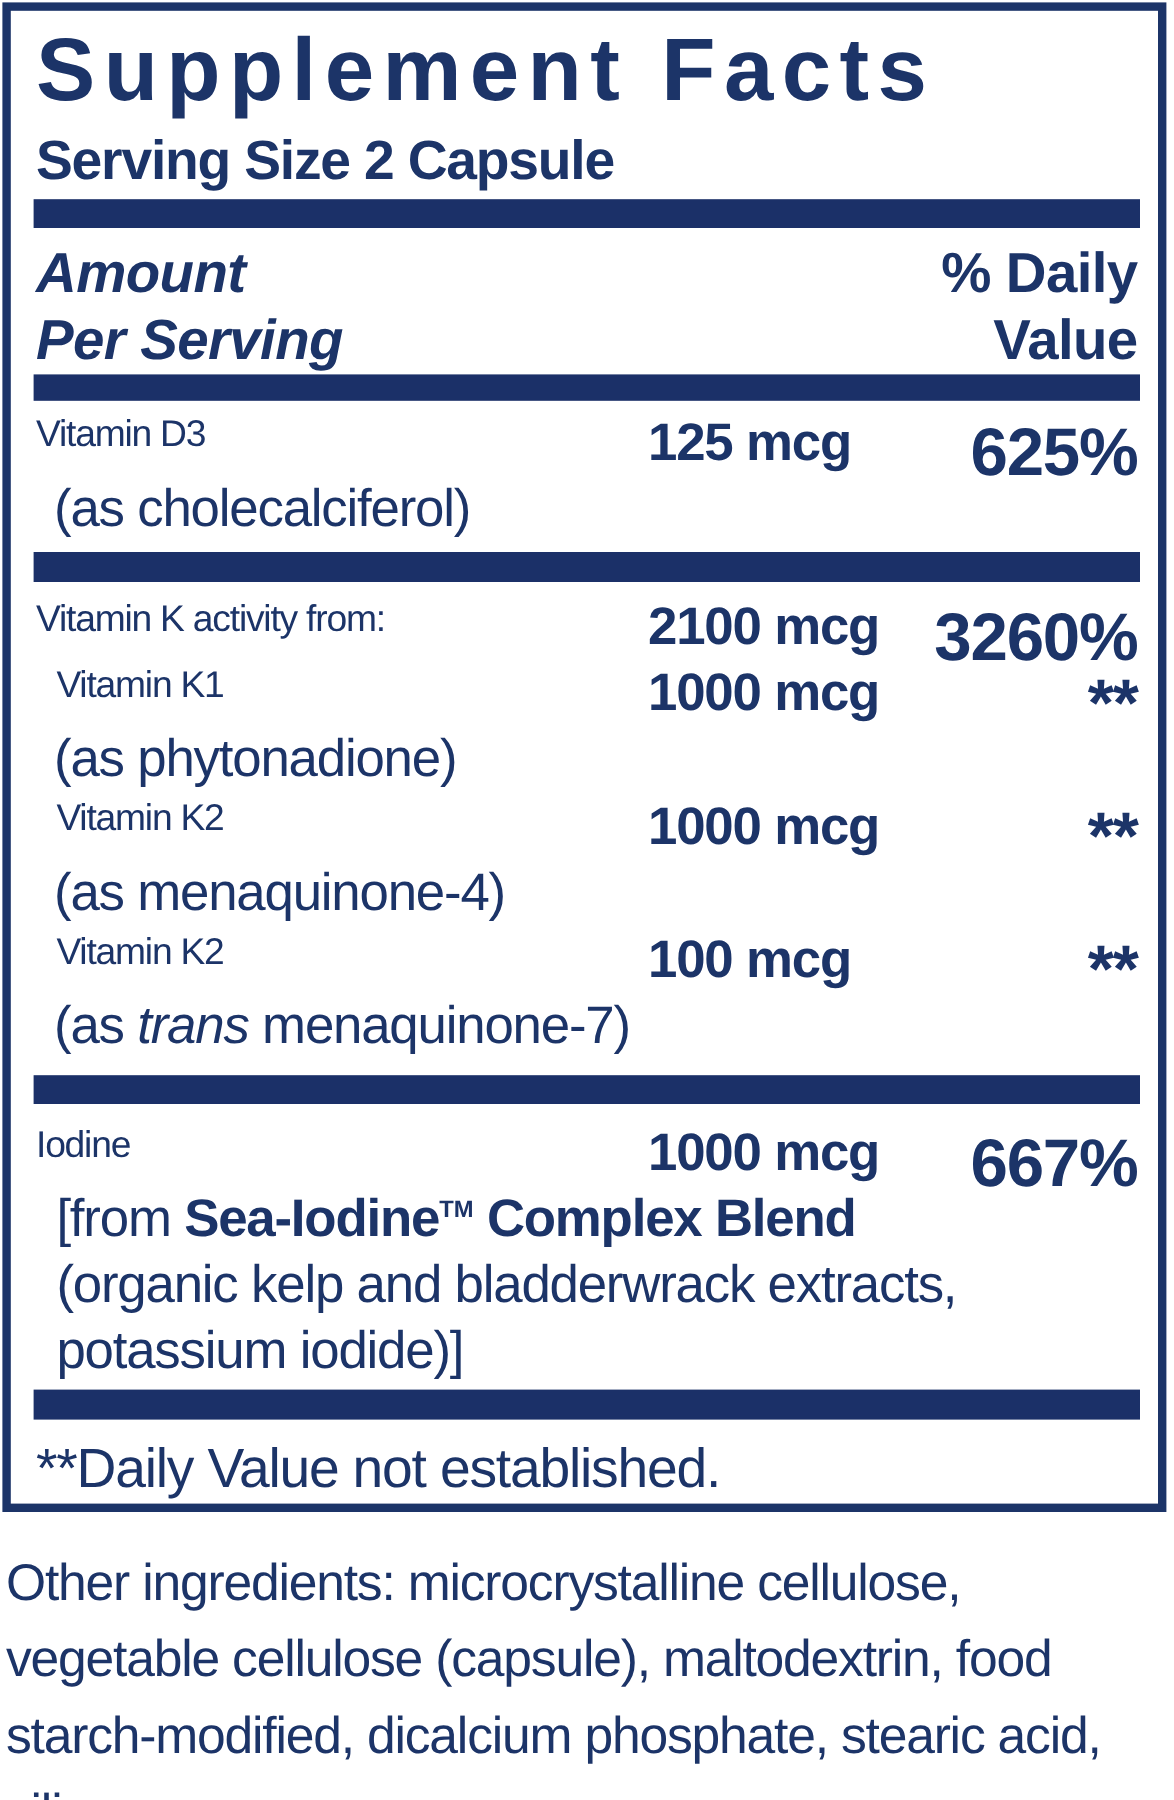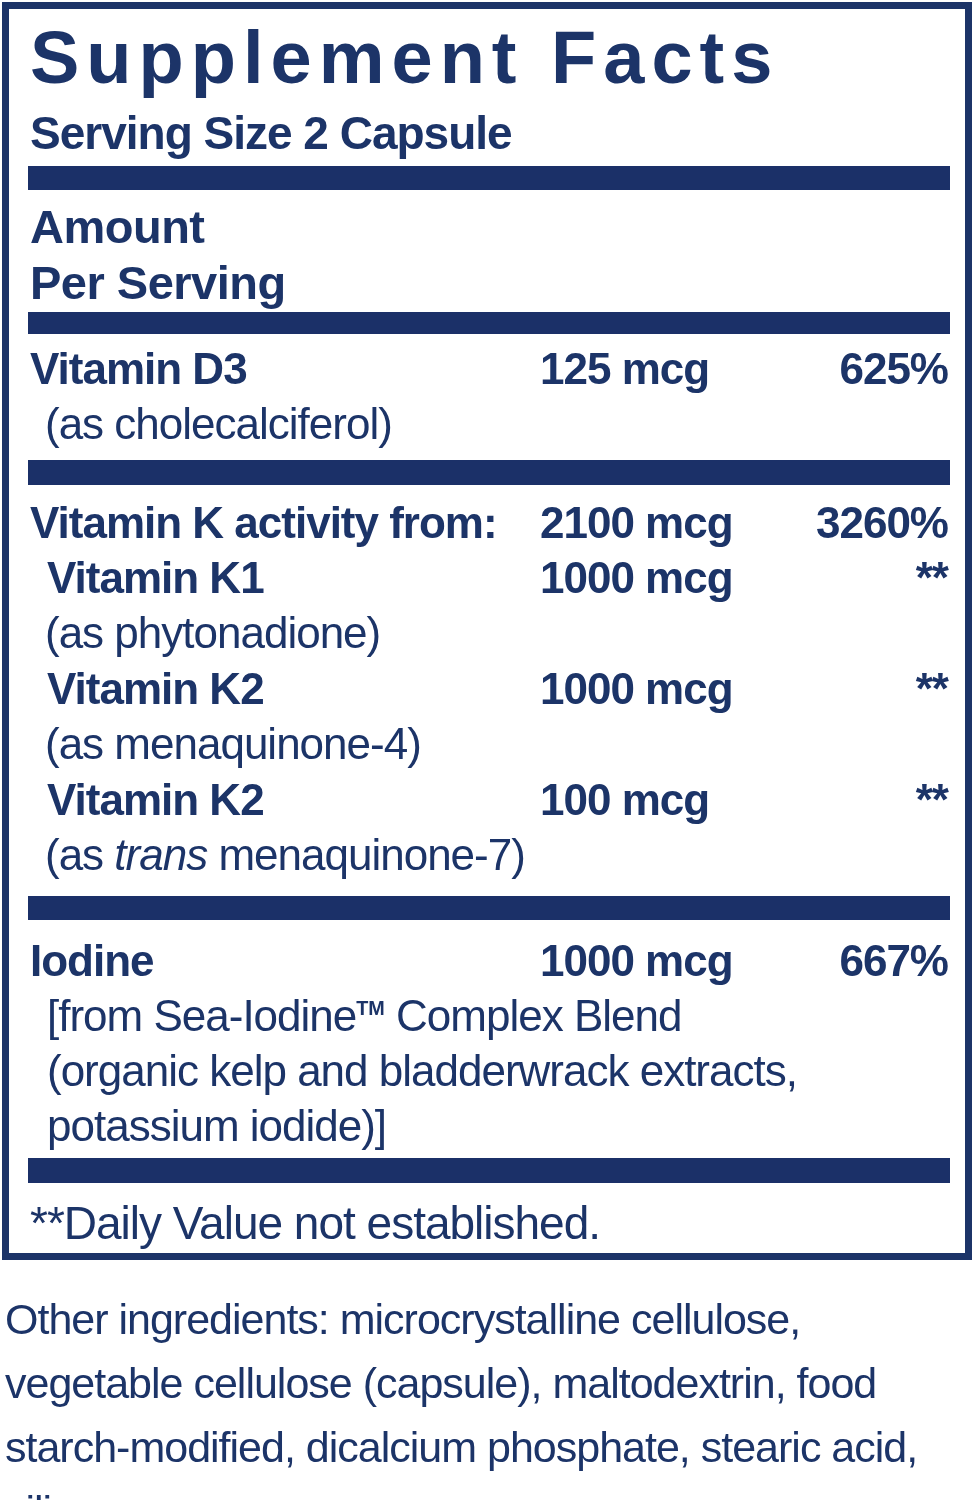--- a/index.html
+++ b/index.html
@@ -39,31 +39,31 @@
   .bar{
     position:absolute;left:19px;width:922px;height:24px;
     background:var(--bar);
   }
   .bar1{top:157px;}
   .bar2{top:303px;height:22px;}
   .bar3{top:451px;height:25px;}
   .bar4{top:887px;}
   .bar5{top:1149px;height:25px;}
   .hdr{font-size:47px;font-weight:700;letter-spacing:-0.5px;line-height:56px;}
-  .hdr-left{left:21px;top:190px;}
+  .hdr-left{left:21px;top:190px;font-style:italic;}
   .hdr-right{right:17px;top:190px;text-align:right;}
-  .row-name{font-size:44px;font-weight:700;letter-spacing:-1px;}
+  .row-name{font-size:31px;font-weight:400;letter-spacing:-1px;}
   .row-sub{font-size:44px;font-weight:400;letter-spacing:-1px;}
   .amount{left:531px;font-size:44px;font-weight:700;letter-spacing:-1px;}
-  .dv{right:17px;text-align:center;font-size:44px;font-weight:700;letter-spacing:-1px;}
+  .dv{right:17px;text-align:center;font-size:56px;font-weight:700;letter-spacing:-1px;}
   .ind0{left:21px;}
   .ind1{left:38px;}
   .ind2{left:36px;}
   .it{font-style:italic;margin-top:43px;}
-  .bold{font-weight:400;margin-top:31px;}
+  .bold{font-weight:700;margin-top:31px;}
   .tm{font-size:0.45em;vertical-align:super;font-weight:700;letter-spacing:0;}
   .footnote{
     left:21px;top:1187px;
     font-size:46px;font-weight:400;letter-spacing:-1px;
   }
   .other{
     position:absolute;
     left:5px;top:1287px;width:962px;
     font-size:43px;font-weight:400;
     letter-spacing:-1px;line-height:64px;
@@ -79,20 +79,24 @@
 
     <div class="abs panel-title">Supplement Facts</div>
 
     <div class="abs serving">Serving Size 2 Capsule</div>
 
     <div class="bar bar1"></div>
 
     <div class="abs hdr hdr-left">
       <div>Amount</div>
       <div>Per Serving</div>
+    </div>
+    <div class="abs hdr hdr-right">
+      <div>% Daily</div>
+      <div>Value</div>
     </div>
 
     <div class="bar bar2"></div>
 
     <div class="abs row-name ind0" style="top:335px">Vitamin D3</div>
     <div class="abs amount" style="top:335px">125 mcg</div>
     <div class="abs dv" style="top:335px">625%</div>
     <div class="abs row-sub ind2" style="top:390px">(as cholecalciferol)</div>
 
     <div class="bar bar3"></div>

